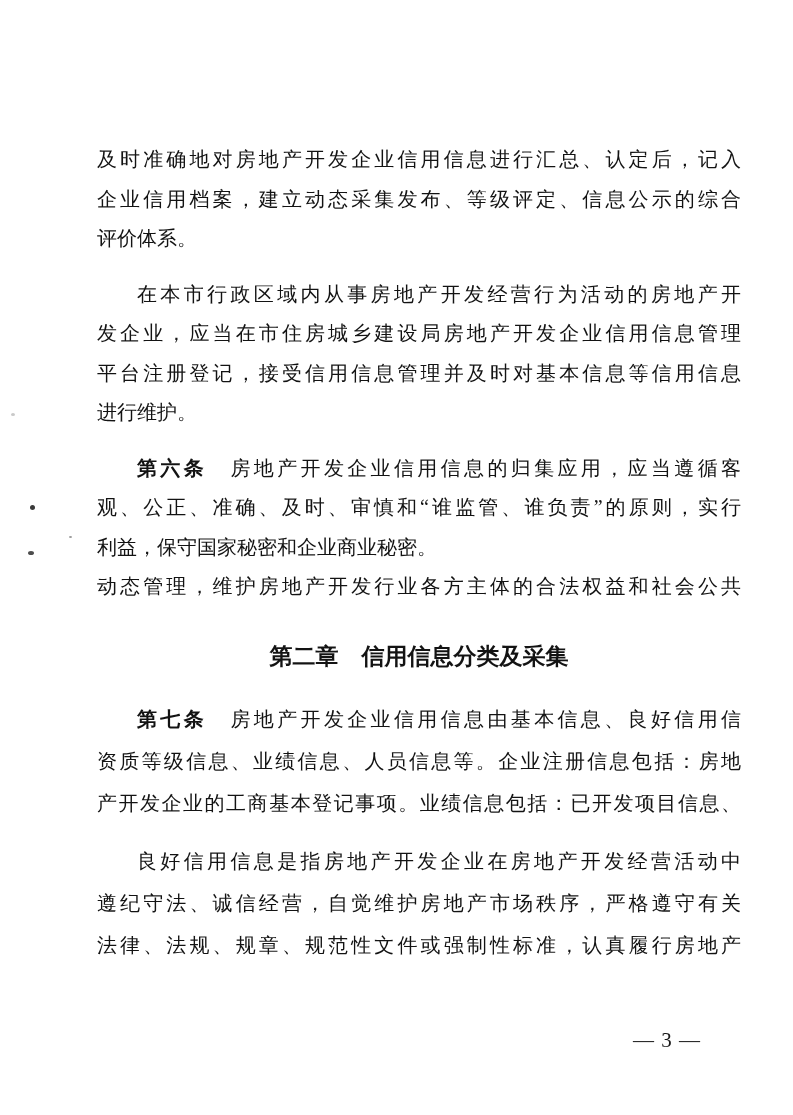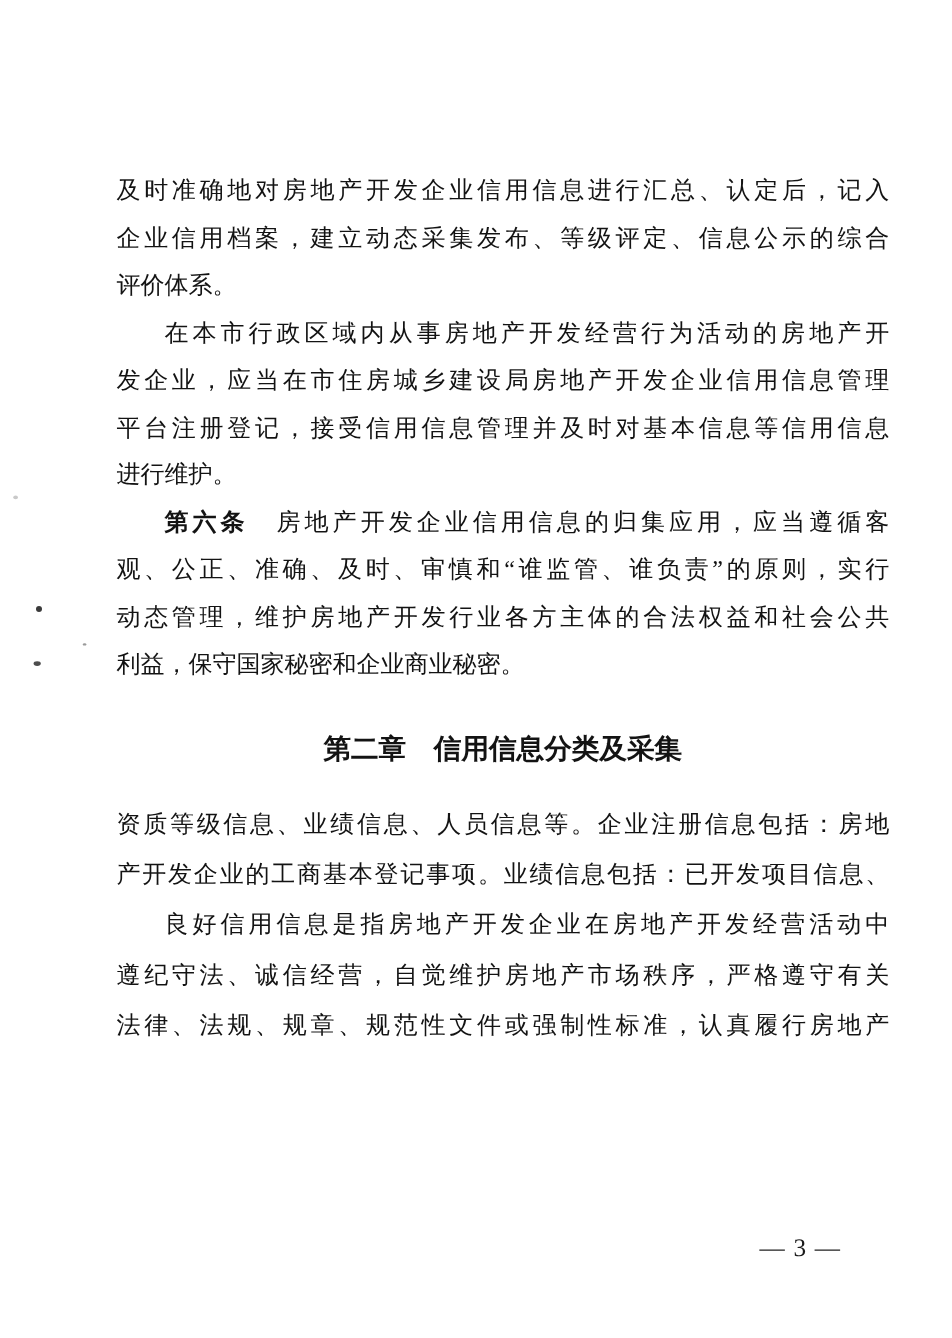--- a/index.html
+++ b/index.html
@@ -28,21 +28,21 @@
     line-height: 39.5px;
     text-align: justify;
     text-align-last: justify;
     text-justify: inter-character;
     overflow: hidden;
   }
   .block-2 .text-line {
     height: 42px;
     line-height: 42px;
   }
-  .text-line.indent { text-indent: 2em; }
+  .text-line.indent { text-indent: 2em; margin-top: 16px; }
   .text-line.para-end { text-align-last: left; }
   .text-line b { font-weight: 700; }
   .chapter-heading {
     font-size: 23px;
     font-weight: 700;
     text-align: center;
     line-height: 40px;
     margin-top: 29px;
     margin-bottom: 22px;
     font-family: "Liberation Sans", "DejaVu Sans", sans-serif;
@@ -75,25 +75,26 @@
       <div class="line-block block-0">
         <div class="text-line">及时准确地对房地产开发企业信用信息进行汇总、认定后，记入</div>
         <div class="text-line">企业信用档案，建立动态采集发布、等级评定、信息公示的综合</div>
         <div class="text-line para-end">评价体系。</div>
         <div class="text-line indent">在本市行政区域内从事房地产开发经营行为活动的房地产开</div>
         <div class="text-line">发企业，应当在市住房城乡建设局房地产开发企业信用信息管理</div>
         <div class="text-line">平台注册登记，接受信用信息管理并及时对基本信息等信用信息</div>
         <div class="text-line para-end">进行维护。</div>
         <div class="text-line indent"><b>第六条</b>　房地产开发企业信用信息的归集应用，应当遵循客</div>
         <div class="text-line">观、公正、准确、及时、审慎和“谁监管、谁负责”的原则，实行</div>
+        <div class="text-line para-end">利益，保守国家秘密和企业商业秘密。</div>
         <div class="text-line">动态管理，维护房地产开发行业各方主体的合法权益和社会公共</div>
-        <div class="text-line para-end">利益，保守国家秘密和企业商业秘密。</div>
       </div>
       <div class="chapter-heading block-1">第二章　信用信息分类及采集</div>
       <div class="line-block block-2">
+        <div class="text-line indent"><b>第七条</b>　房地产开发企业信用信息由基本信息、良好信用信</div>
         <div class="text-line">资质等级信息、业绩信息、人员信息等。企业注册信息包括：房地</div>
         <div class="text-line">产开发企业的工商基本登记事项。业绩信息包括：已开发项目信息、</div>
         <div class="text-line indent">良好信用信息是指房地产开发企业在房地产开发经营活动中</div>
         <div class="text-line">遵纪守法、诚信经营，自觉维护房地产市场秩序，严格遵守有关</div>
         <div class="text-line">法律、法规、规章、规范性文件或强制性标准，认真履行房地产</div>
       </div>
     </div>
 
   <div class="page-number">— 3 —</div>
 

